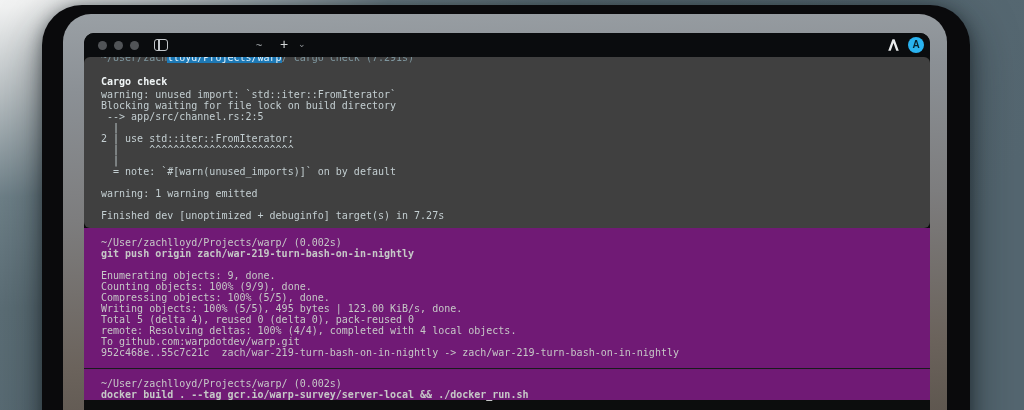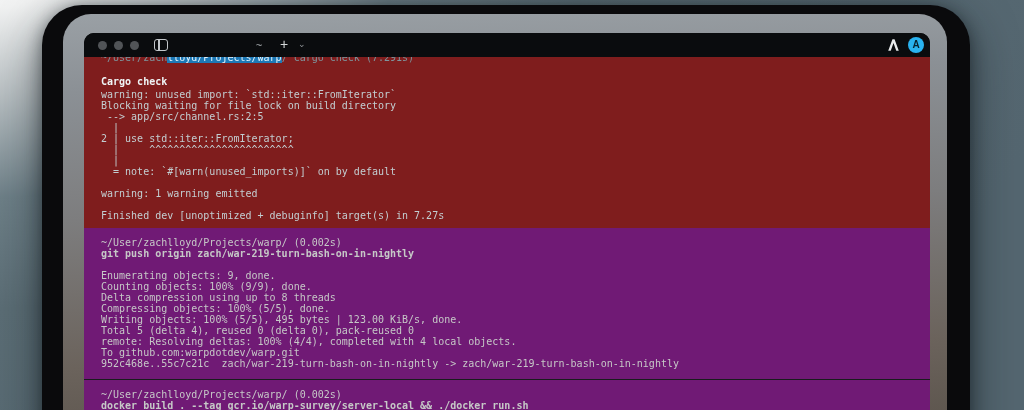--- a/index.html
+++ b/index.html
@@ -50,21 +50,21 @@
     background:#29b2ef; color:#07222f; font-size:10px; font-weight:bold;
     text-align:center; line-height:16px;
   }
   
   .content {
     position:absolute; left:0; right:0; top:24px; bottom:0; background:#0c0d0d;
     font-family:"DejaVu Sans Mono","Liberation Mono",monospace;
     font-size:10px; line-height:11px;
   }
   .line { white-space:pre; min-height:11px; }
-  .block-cargo { background:#7f1d1d; padding:0 0 7px 17px; }
+  .block-cargo { background:#404040; padding:0 0 7px 17px;border-radius:6px; }
   .block-cargo .line { color:#c3ced1; }
   .block-cargo .command { color:#eff4f5; font-weight:bold; margin-top:12px; }
   .block-cargo .output { margin-top:2px; }
   .clipped { height:7px; overflow:hidden; position:relative; }
   .clipped .line { margin-top:-5px; color:#7e969e; }
   .sel { background:#1d79b6; color:#e2f2fb; }
   .block-dark { background:#701a75; padding:9px 0 0 17px; }
   .block-dark .prompt { color:#888f91; }
   .block-dark .command { color:#ebeeee; font-weight:bold; }
   .block-dark .line { color:#c6c8c7; }
@@ -120,21 +120,20 @@
                 <div class="line">Finished dev [unoptimized + debuginfo] target(s) in 7.27s</div>
               </div>
           </div>
 
           <div class="block block-dark block-git">
             <div class="line prompt">~/User/zachlloyd/Projects/warp/ (0.002s)</div>
             <div class="line command">git push origin zach/war-219-turn-bash-on-in-nightly</div>
             <div class="output">
                 <div class="line">Enumerating objects: 9, done.</div>
                 <div class="line">Counting objects: 100% (9/9), done.</div>
-                <div class="line">Delta compression using up to 8 threads</div>
                 <div class="line">Compressing objects: 100% (5/5), done.</div>
                 <div class="line">Writing objects: 100% (5/5), 495 bytes | 123.00 KiB/s, done.</div>
                 <div class="line">Total 5 (delta 4), reused 0 (delta 0), pack-reused 0</div>
                 <div class="line">remote: Resolving deltas: 100% (4/4), completed with 4 local objects.</div>
                 <div class="line">To github.com:warpdotdev/warp.git</div>
                 <div class="line">952c468e..55c7c21c  zach/war-219-turn-bash-on-in-nightly -&gt; zach/war-219-turn-bash-on-in-nightly</div>
               </div>
           </div>
 
           <div class="block block-dark block-docker">

